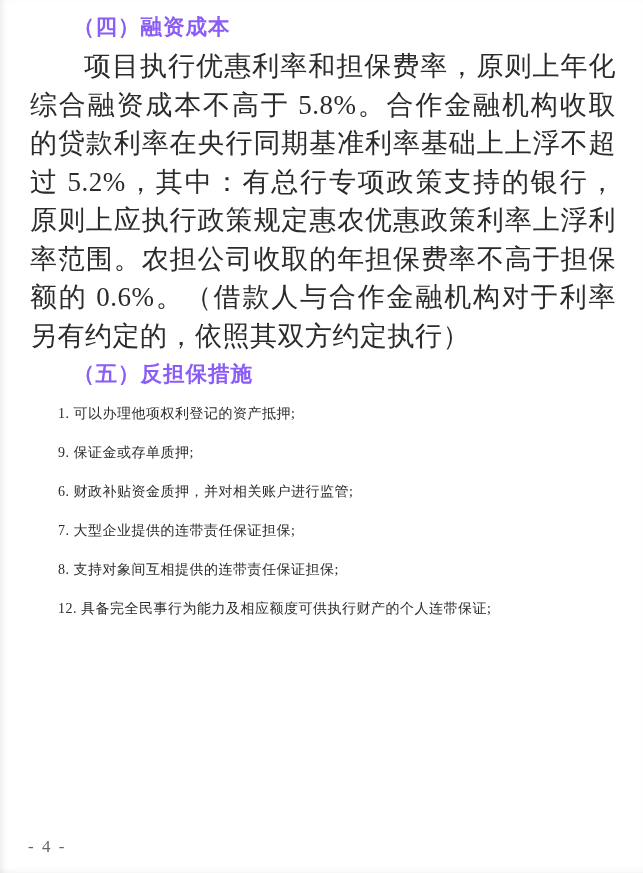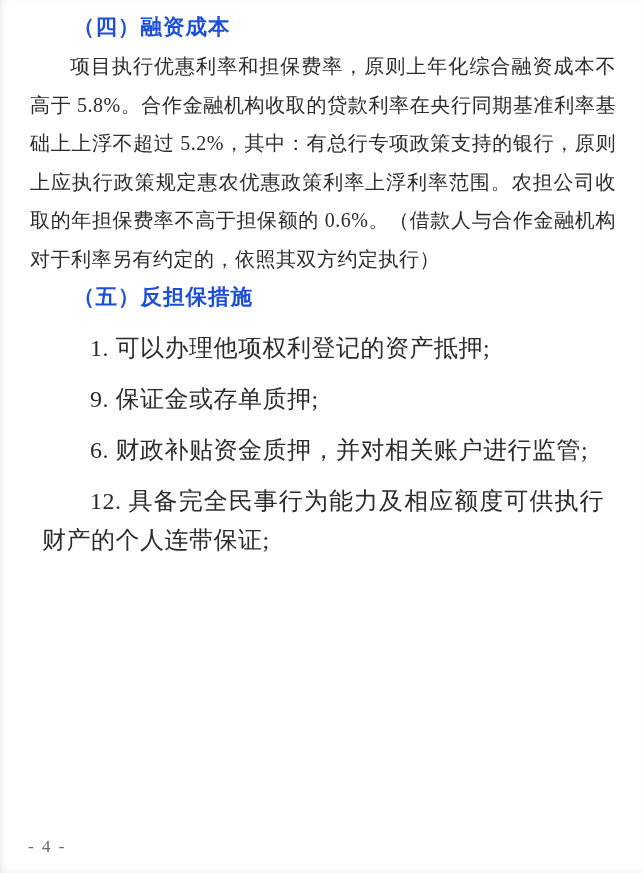--- a/index.html
+++ b/index.html
@@ -19,44 +19,44 @@
     color: #2b2b2b;
   }
   .content {
     position: absolute;
     top: 8px;
     left: 30px;
     width: 586px;
   }
   .heading {
     font-weight: 700;
-    color: #1d4ed8;
+    color: #8b5cf6;
     font-size: 21.5px;
     line-height: 39px;
     text-indent: 2em;
     letter-spacing: 1px;
     white-space: nowrap;
   }
   .para {
-    font-size: 20px;
+    font-size: 27px;
     line-height: 38.5px;
     text-indent: 2em;
     text-align: justify;
     text-align-last: left;
     letter-spacing: 0.5px;
     margin: 0;
   }
   .item {
-    font-size: 24px;
+    font-size: 14px;
     line-height: 39px;
     text-indent: 2em;
     text-align: justify;
     text-align-last: left;
     letter-spacing: 0.5px;
-    margin: 12px;
+    margin: 0;
   }
   .footer {
     position: absolute;
     left: 28px;
     bottom: 16px;
     font-size: 17px;
     color: #5c6a64;
     letter-spacing: 2px;
   }
 </style>
@@ -68,18 +68,20 @@
 
     <div class="heading">（四）融资成本</div>
 
     <p class="para">项目执行优惠利率和担保费率，原则上年化综合融资成本不高于 5.8%。合作金融机构收取的贷款利率在央行同期基准利率基础上上浮不超过 5.2%，其中：有总行专项政策支持的银行，原则上应执行政策规定惠农优惠政策利率上浮利率范围。农担公司收取的年担保费率不高于担保额的 0.6%。（借款人与合作金融机构对于利率另有约定的，依照其双方约定执行）</p>
 
     <div class="heading">（五）反担保措施</div>
 
     <p class="item">1. 可以办理他项权利登记的资产抵押;</p>
     <p class="item">9. 保证金或存单质押;</p>
     <p class="item">6. 财政补贴资金质押，并对相关账户进行监管;</p>
+    <p class="item">7. 大型企业提供的连带责任保证担保;</p>
+    <p class="item">8. 支持对象间互相提供的连带责任保证担保;</p>
     <p class="item">12. 具备完全民事行为能力及相应额度可供执行财产的个人连带保证;</p>
 
   </div>
 
   <div class="footer">- 4 -</div>
 </div>
 
 </body></html>

